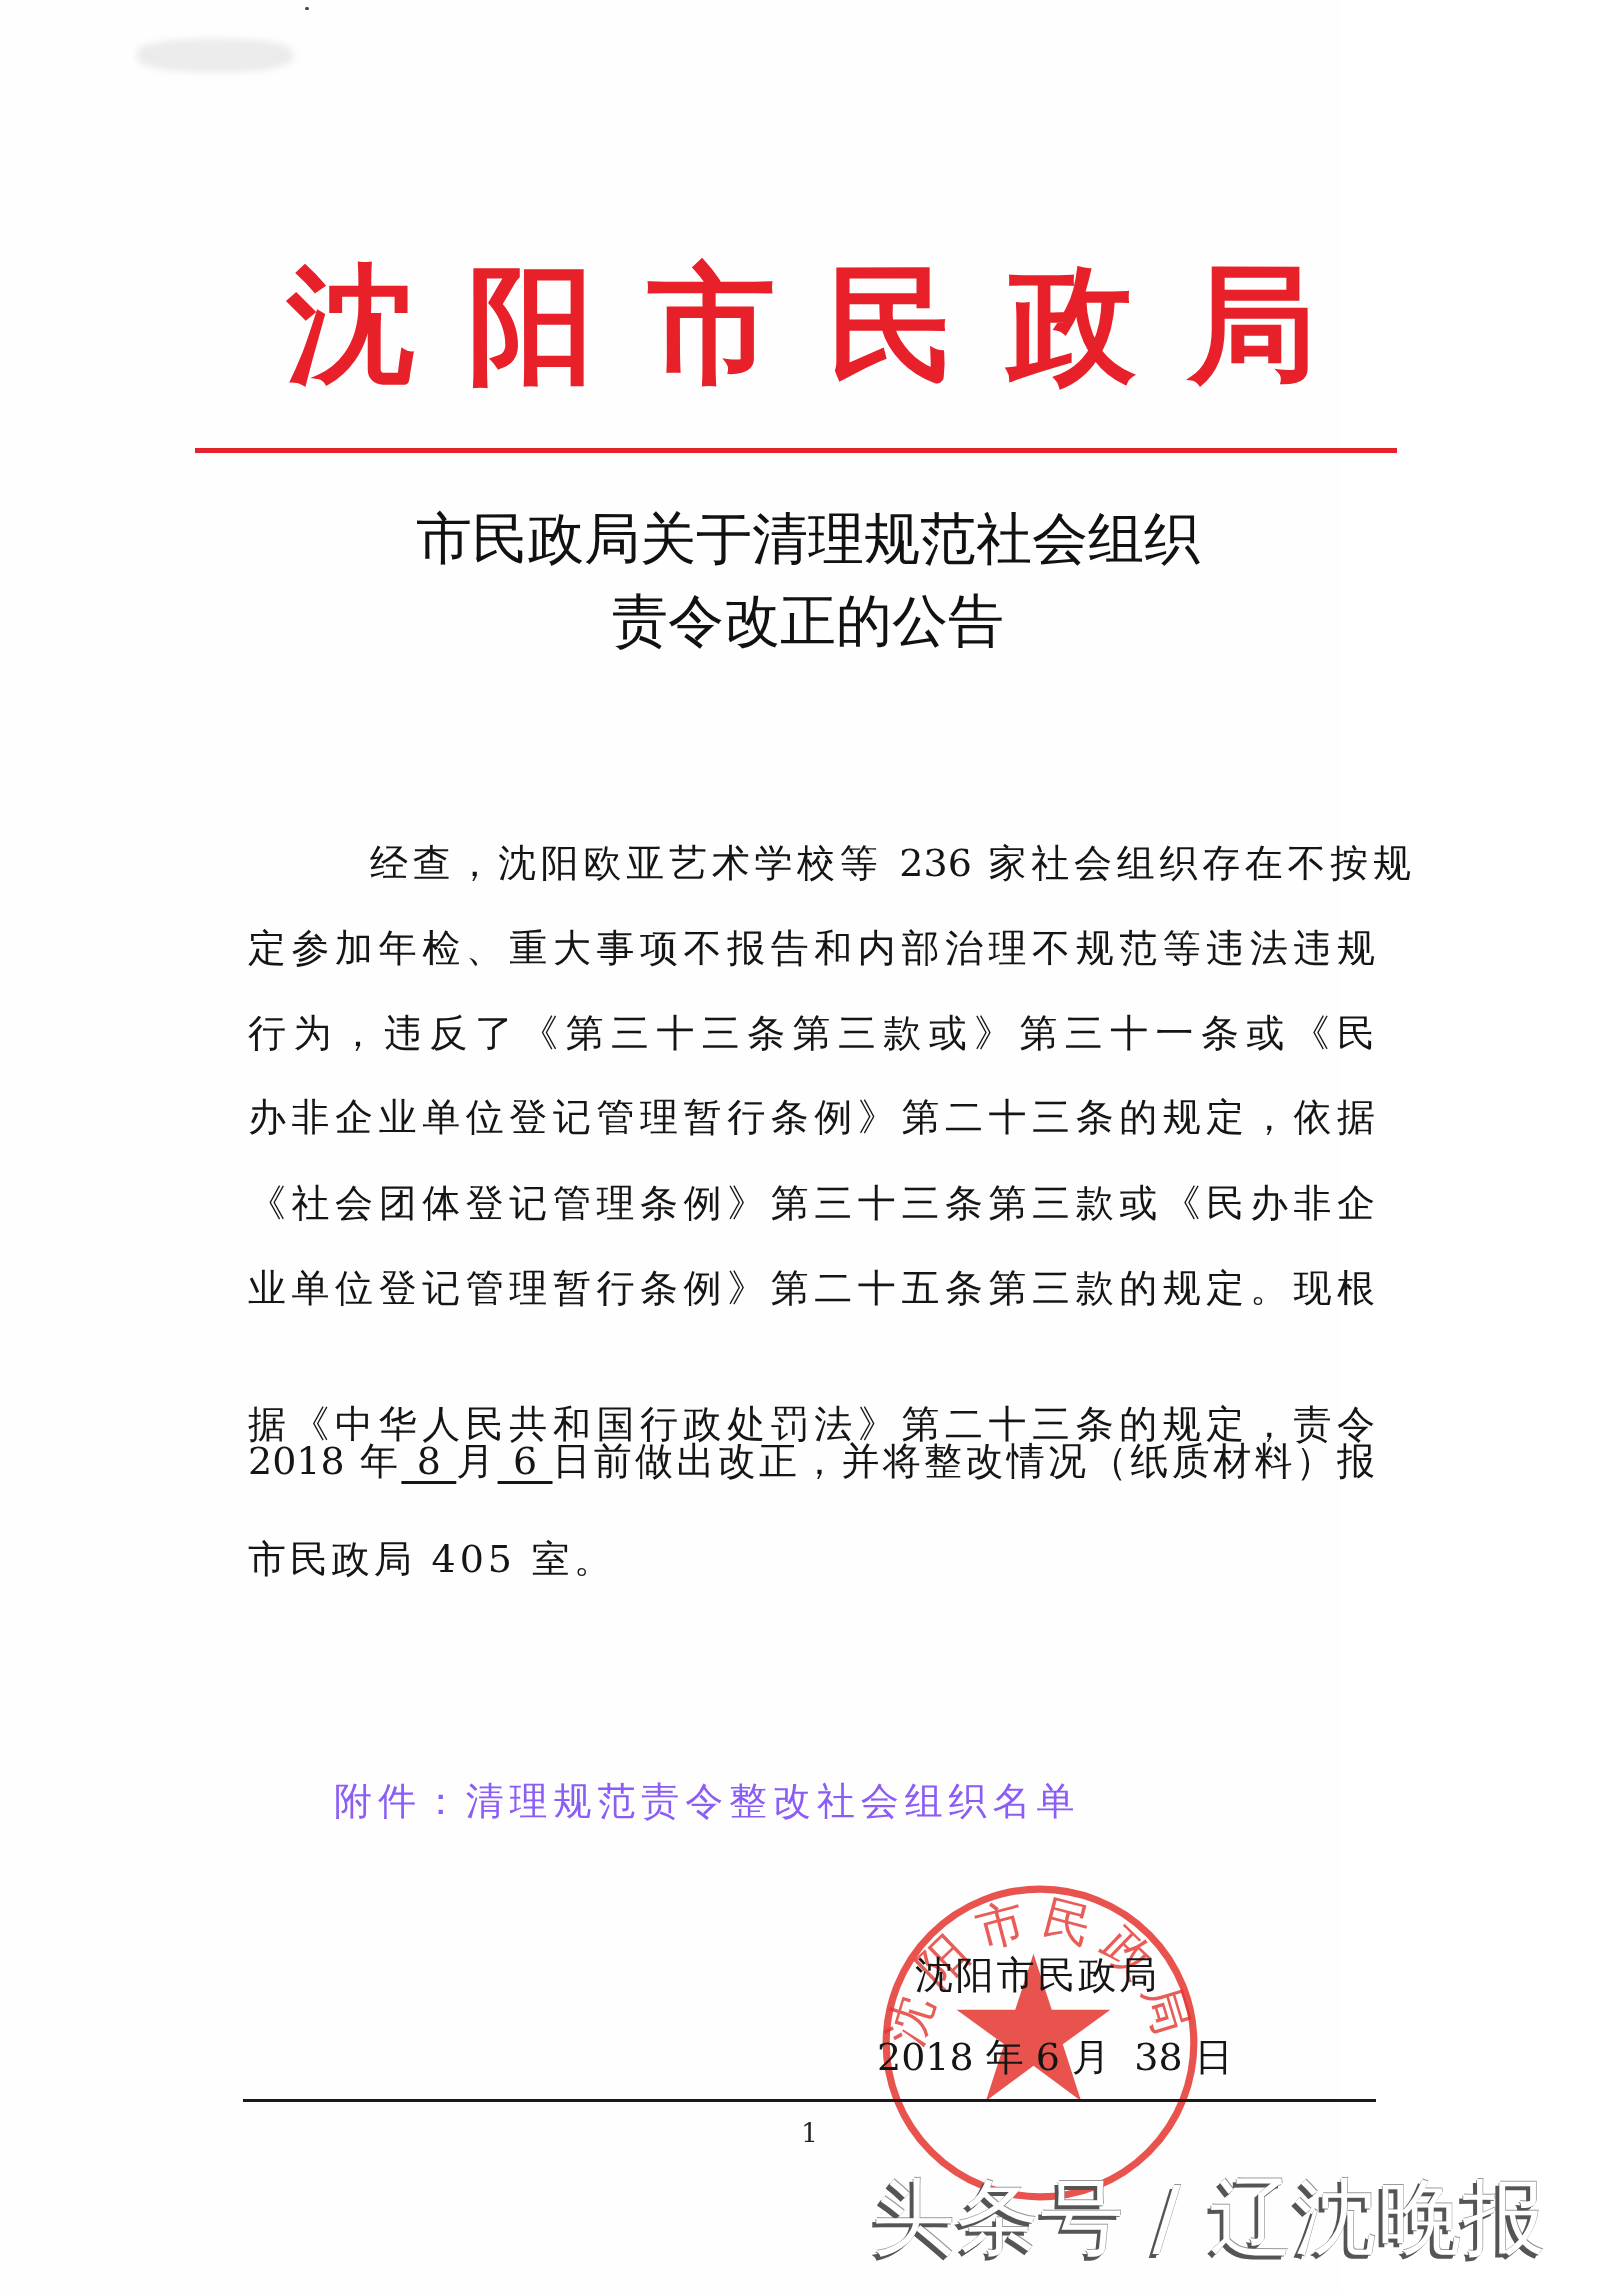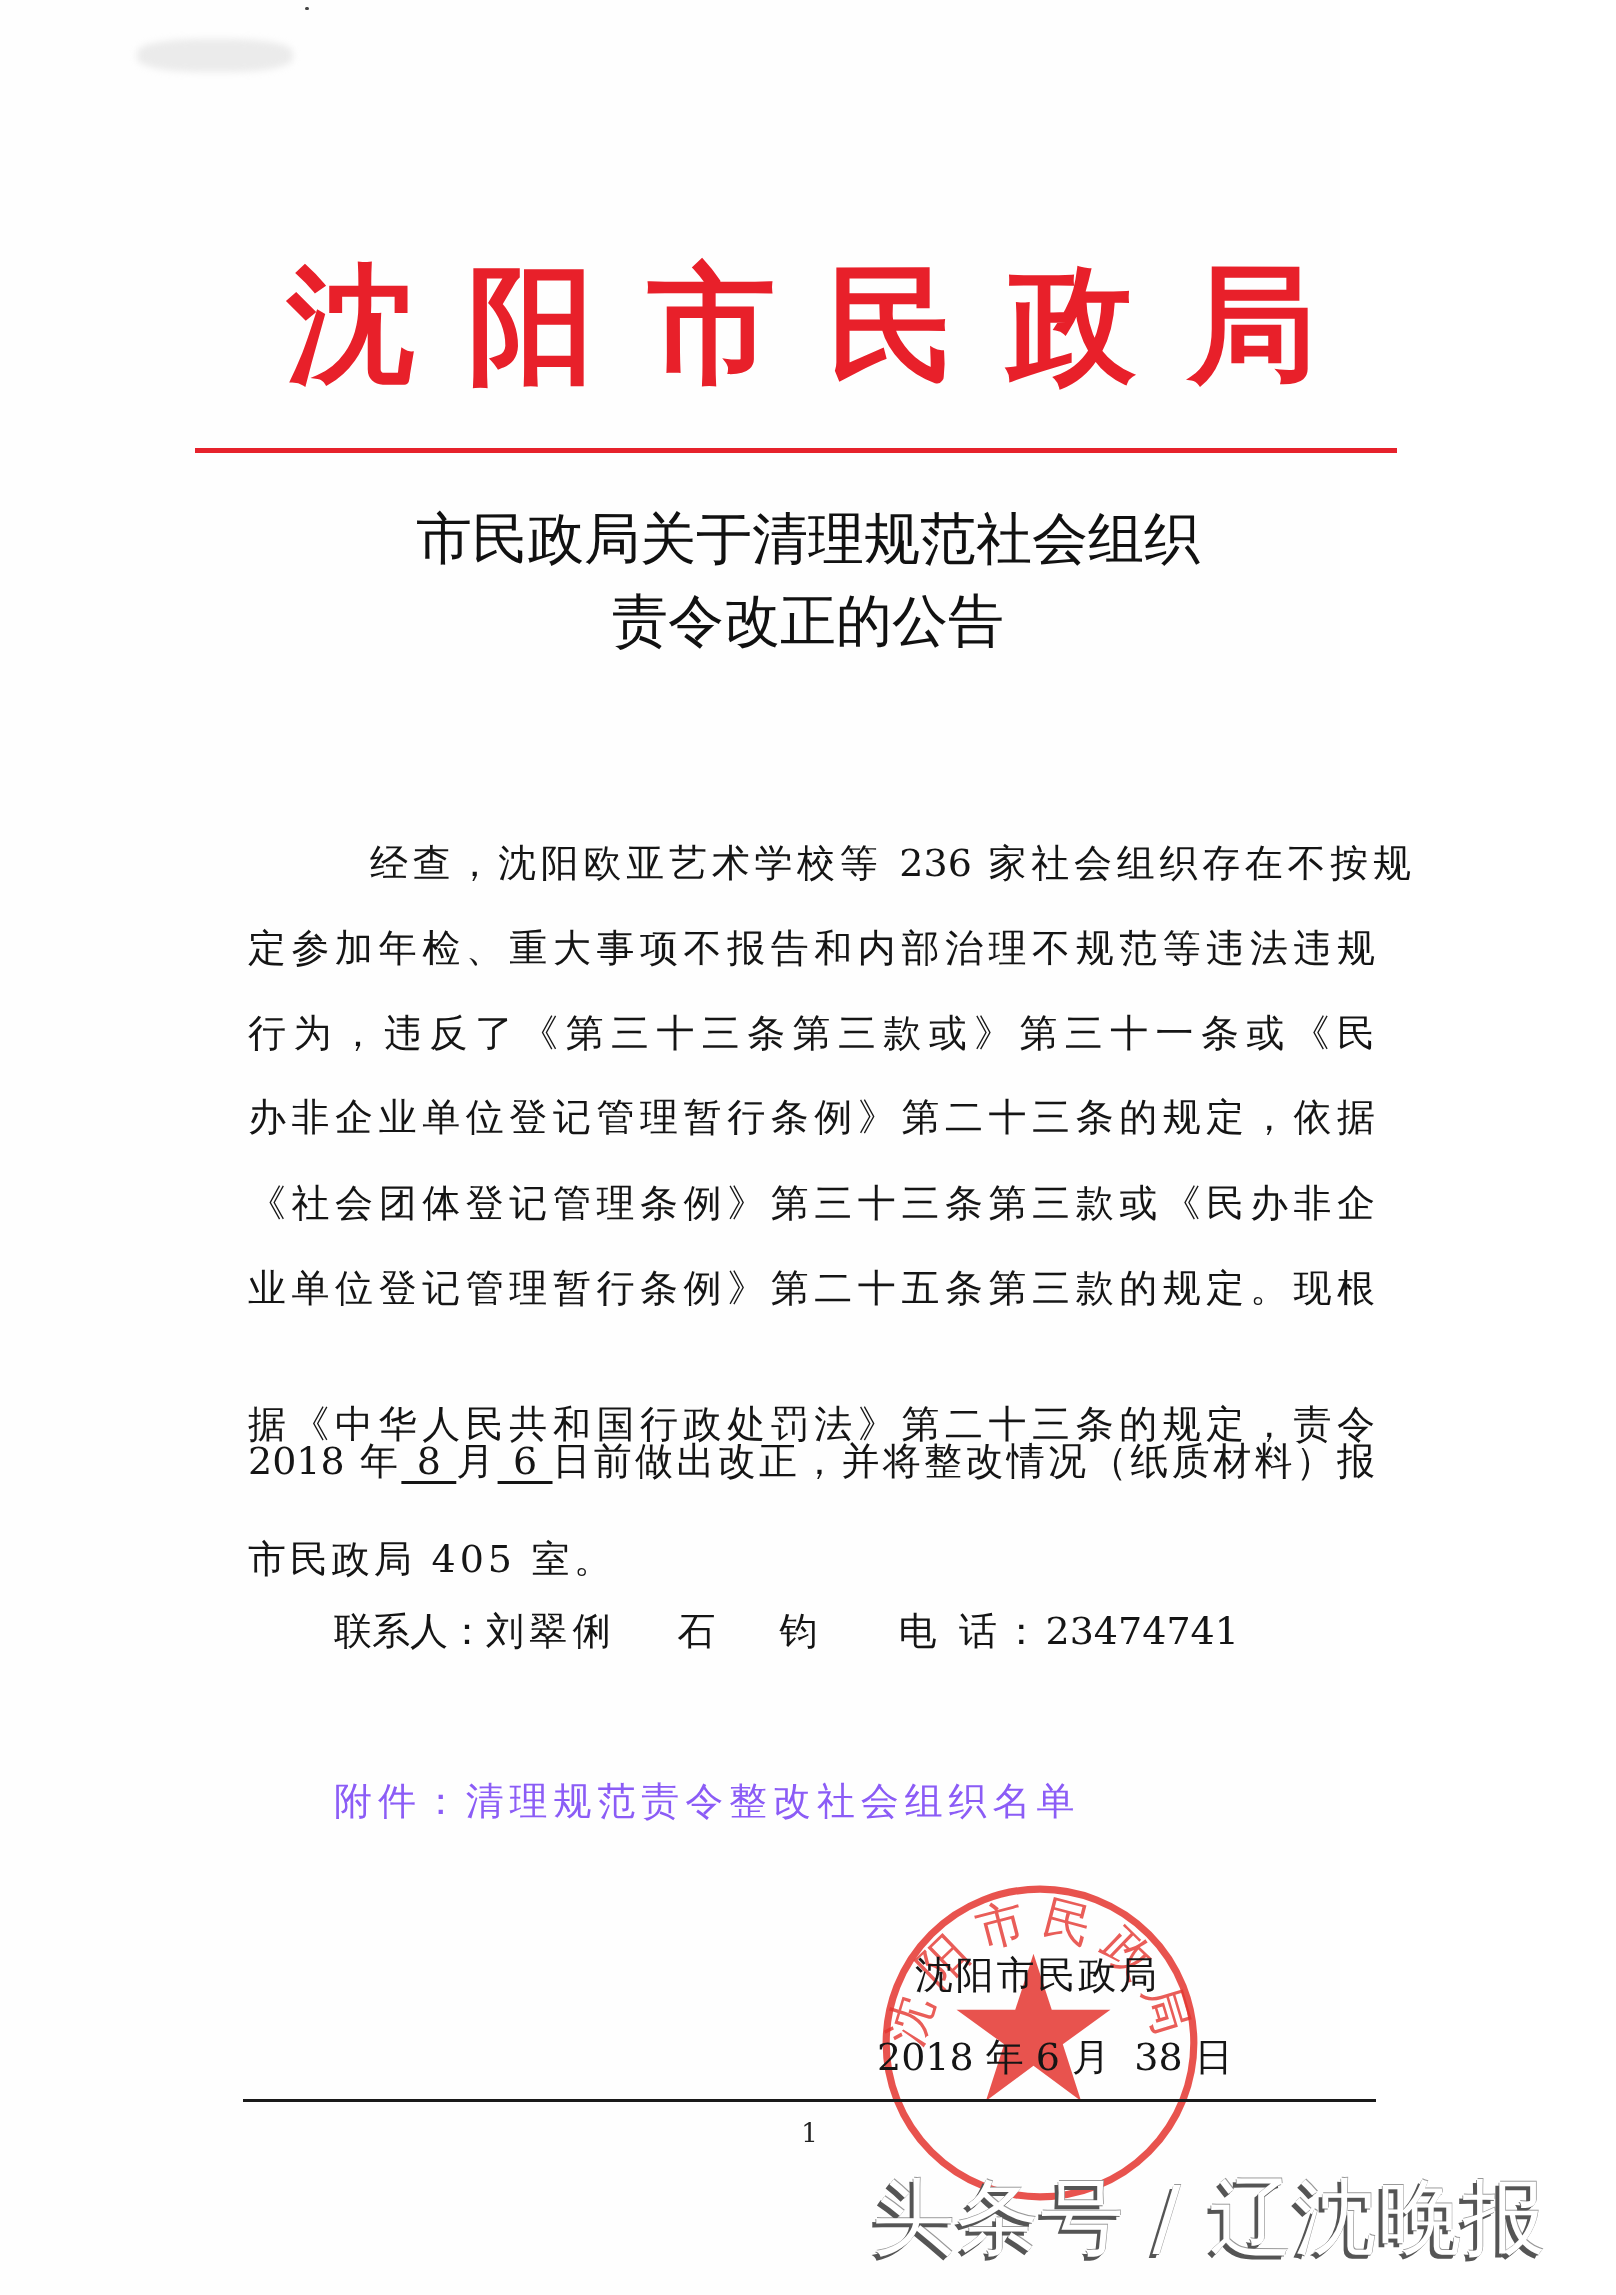--- a/index.html
+++ b/index.html
@@ -65,21 +65,20 @@
     <div class="abs body-line serif" style="top:919px;">定参加年检、重大事项不报告和内部治理不规范等违法违规</div>
     <div class="abs body-line serif" style="top:1004px;">行为，违反了《第三十三条第三款或》第三十一条或《民</div>
     <div class="abs body-line serif" style="top:1088px;">办非企业单位登记管理暂行条例》第二十三条的规定，依据</div>
     <div class="abs body-line serif" style="top:1174px;">《社会团体登记管理条例》第三十三条第三款或《民办非企</div>
     <div class="abs body-line serif" style="top:1259px;">业单位登记管理暂行条例》第二十五条第三款的规定。现根</div>
     <div class="abs body-line serif" style="top:1395px;">据《中华人民共和国行政处罚法》第二十三条的规定，责令</div>
     <div class="abs body-line serif" style="top:1432px;"><span>2018 年</span><span class="u" style="white-space:pre;"> 8 </span><span>月</span><span class="u" style="white-space:pre;"> 6 </span><span>日前做出改正，并将整改情况（纸质材料）报</span></div>
     <div class="abs body-line last serif" style="top:1514px; letter-spacing:3.9px;">市民政局 405 室。</div>
   </div>
 
-  <div class="abs contact serif"><span>联系人：</span><span style="letter-spacing:5.2px;">刘翠俐</span><span style="display:inline-block; width:62px;"></span><span style="letter-spacing:13px;">石　钧</span><span style="display:inline-block; width:68px;"></span><span style="letter-spacing:5.2px;">电 话：</span><span>23474741</span></div>
 
   <div class="abs attach serif"><span>附件：</span><span>清理规范责令整改社会组织名单</span></div>
 
   <svg class="abs stamp" viewBox="0 0 494 494">
     <circle cx="247" cy="247" r="236" fill="none" stroke="#e4352f" stroke-width="11" opacity="0.85"></circle>
     <defs>
         <path id="sealArc" d="M 80 330 A 180 180 0 1 1 414 330"></path>
       </defs>
     <text font-family="DejaVu Serif, serif" font-size="74" fill="#e4352f" opacity="0.8" letter-spacing="18">
       <textPath href="#sealArc" startOffset="50%" text-anchor="middle">沈阳市民政局</textPath>

